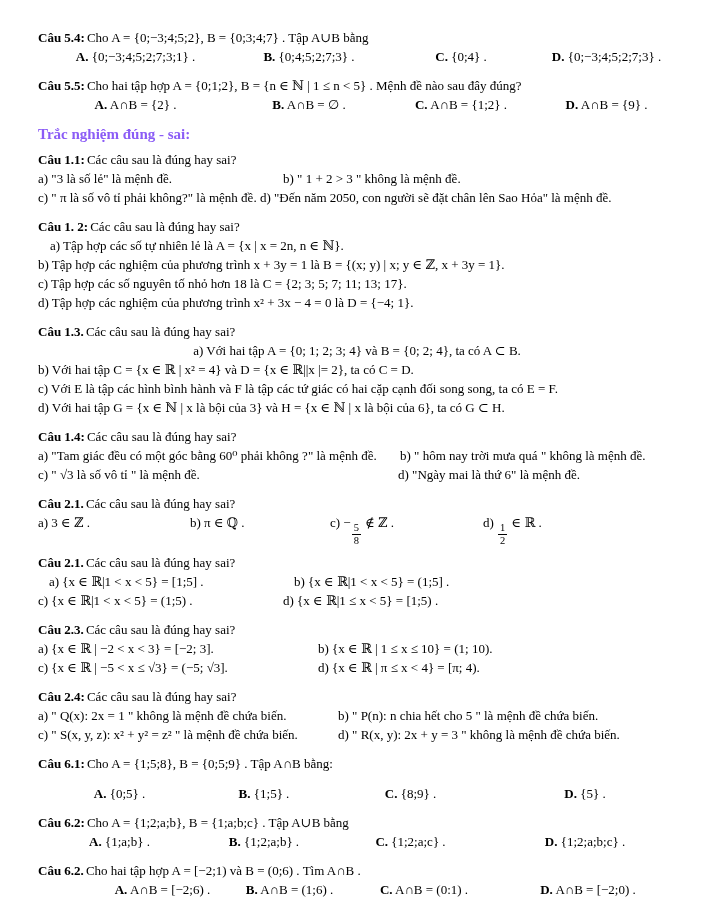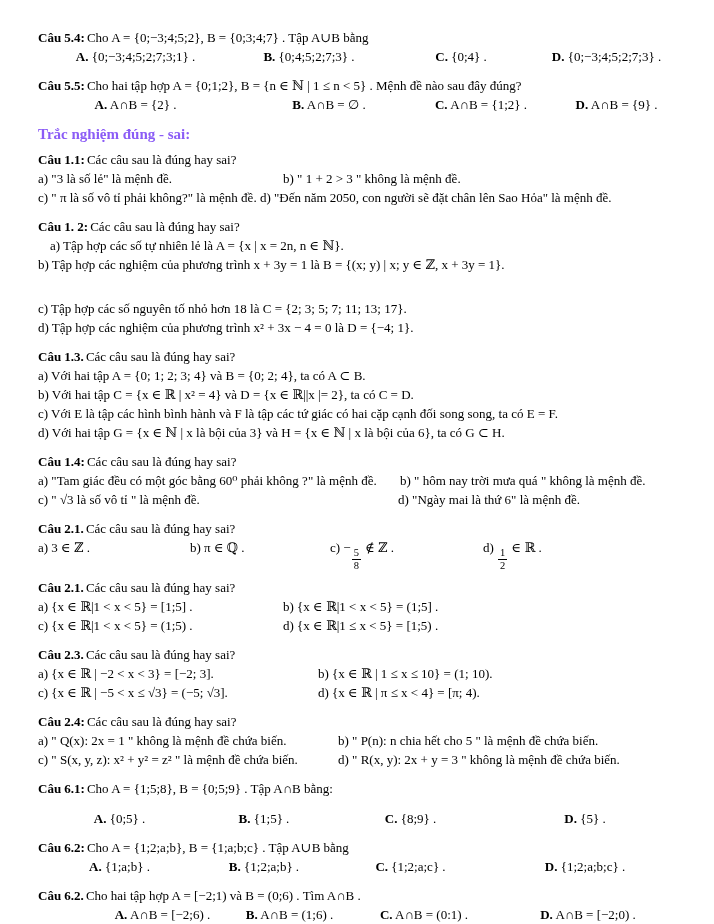--- a/index.html
+++ b/index.html
@@ -62,21 +62,21 @@
           <span class="opt" style="flex: 1 1 auto;"><span class="opt-key">D.</span><span class="opt-val"> {0;−3;4;5;2;7;3} .</span></span>
         </div>
       </div>
       <div class="block">
         <div class="line">
           <span class="qlabel">Câu 5.5:</span>
           <span class="stem-text"> Cho hai tập hợp A = {0;1;2}, B = {n ∈ ℕ | 1 ≤ n &lt; 5} . Mệnh đề nào sau đây đúng?</span>
         </div>
         <div class="opt-row">
           <span class="opt" style="width: 195px;"><span class="opt-key">A.</span><span class="opt-val"> A∩B = {2} .</span></span>
-          <span class="opt" style="width: 152px; margin-left: 20px;"><span class="opt-key">B.</span><span class="opt-val"> A∩B = ∅ .</span></span>
+          <span class="opt" style="width: 152px;"><span class="opt-key">B.</span><span class="opt-val"> A∩B = ∅ .</span></span>
           <span class="opt" style="width: 152px;"><span class="opt-key">C.</span><span class="opt-val"> A∩B = {1;2} .</span></span>
           <span class="opt" style="flex: 1 1 auto;"><span class="opt-key">D.</span><span class="opt-val"> A∩B = {9} .</span></span>
         </div>
       </div>
       <div class="heading-block" style="color: #8b5cf6;">Trắc nghiệm đúng - sai:</div>
       <div class="block">
         <div class="line">
           <span class="qlabel">Câu 1.1:</span>
           <span class="stem-text"> Các câu sau là đúng hay sai?</span>
         </div>
@@ -93,33 +93,33 @@
           <span class="qlabel">Câu 1. 2:</span>
           <span class="stem-text"> Các câu sau là đúng hay sai?</span>
         </div>
         <div class="line">
           <span class="cell" style="flex: 1 1 auto; margin-left: 12px;">a) Tập hợp các số tự nhiên lẻ là A = {x | x = 2n, n ∈ ℕ}.</span>
         </div>
         <div class="line">
           <span class="cell" style="flex: 1 1 auto;">b) Tập hợp các nghiệm của phương trình x + 3y = 1 là B = {(x; y) | x; y ∈ ℤ, x + 3y = 1}.</span>
         </div>
         <div class="line">
-          <span class="cell" style="flex: 1 1 auto; margin-top: 25px;">c) Tập hợp các số nguyên tố nhỏ hơn 18 là C = {2; 3; 5; 7; 11; 13; 17}.</span>
+          <span class="cell" style="flex: 1 1 auto;">c) Tập hợp các số nguyên tố nhỏ hơn 18 là C = {2; 3; 5; 7; 11; 13; 17}.</span>
         </div>
         <div class="line">
           <span class="cell" style="flex: 1 1 auto;">d) Tập hợp các nghiệm của phương trình x² + 3x − 4 = 0 là D = {−4; 1}.</span>
         </div>
       </div>
       <div class="block">
         <div class="line">
           <span class="qlabel">Câu 1.3.</span>
           <span class="stem-text"> Các câu sau là đúng hay sai?</span>
         </div>
         <div class="line">
-          <span class="cell" style="flex: 1 1 auto;">a) Với hai tập A = {0; 1; 2; 3; 4} và B = {0; 2; 4}, ta có A ⊂ B.</span>
+          <span class="cell" style="flex: 1 1 auto; text-align: center;">a) Với hai tập A = {0; 1; 2; 3; 4} và B = {0; 2; 4}, ta có A ⊂ B.</span>
         </div>
         <div class="line">
           <span class="cell" style="flex: 1 1 auto;">b) Với hai tập C = {x ∈ ℝ | x² = 4} và D = {x ∈ ℝ||x |= 2}, ta có C = D.</span>
         </div>
         <div class="line">
           <span class="cell" style="flex: 1 1 auto;">c) Với E là tập các hình bình hành và F là tập các tứ giác có hai cặp cạnh đối song song, ta có E = F.</span>
         </div>
         <div class="line">
           <span class="cell" style="flex: 1 1 auto;">d) Với hai tập G = {x ∈ ℕ | x là bội của 3} và H = {x ∈ ℕ | x là bội của 6}, ta có G ⊂ H.</span>
         </div>
@@ -155,21 +155,21 @@
               <span class="den">2</span>
             </span> ∈ ℝ .</span>
         </div>
       </div>
       <div class="block">
         <div class="line">
           <span class="qlabel">Câu 2.1.</span>
           <span class="stem-text"> Các câu sau là đúng hay sai?</span>
         </div>
         <div class="line">
-          <span class="cell" style="width: 245px;">a) {x ∈ ℝ|1 &lt; x &lt; 5} = [1;5] .</span>
+          <span class="cell" style="width: 245px; margin-left: 11px;">a) {x ∈ ℝ|1 &lt; x &lt; 5} = [1;5] .</span>
           <span class="cell" style="flex: 1 1 auto;">b) {x ∈ ℝ|1 &lt; x &lt; 5} = (1;5] .</span>
         </div>
         <div class="line">
           <span class="cell" style="width: 245px;">c) {x ∈ ℝ|1 &lt; x &lt; 5} = (1;5) .</span>
           <span class="cell" style="flex: 1 1 auto;">d) {x ∈ ℝ|1 ≤ x &lt; 5} = [1;5) .</span>
         </div>
       </div>
       <div class="block">
         <div class="line">
           <span class="qlabel">Câu 2.3.</span>

